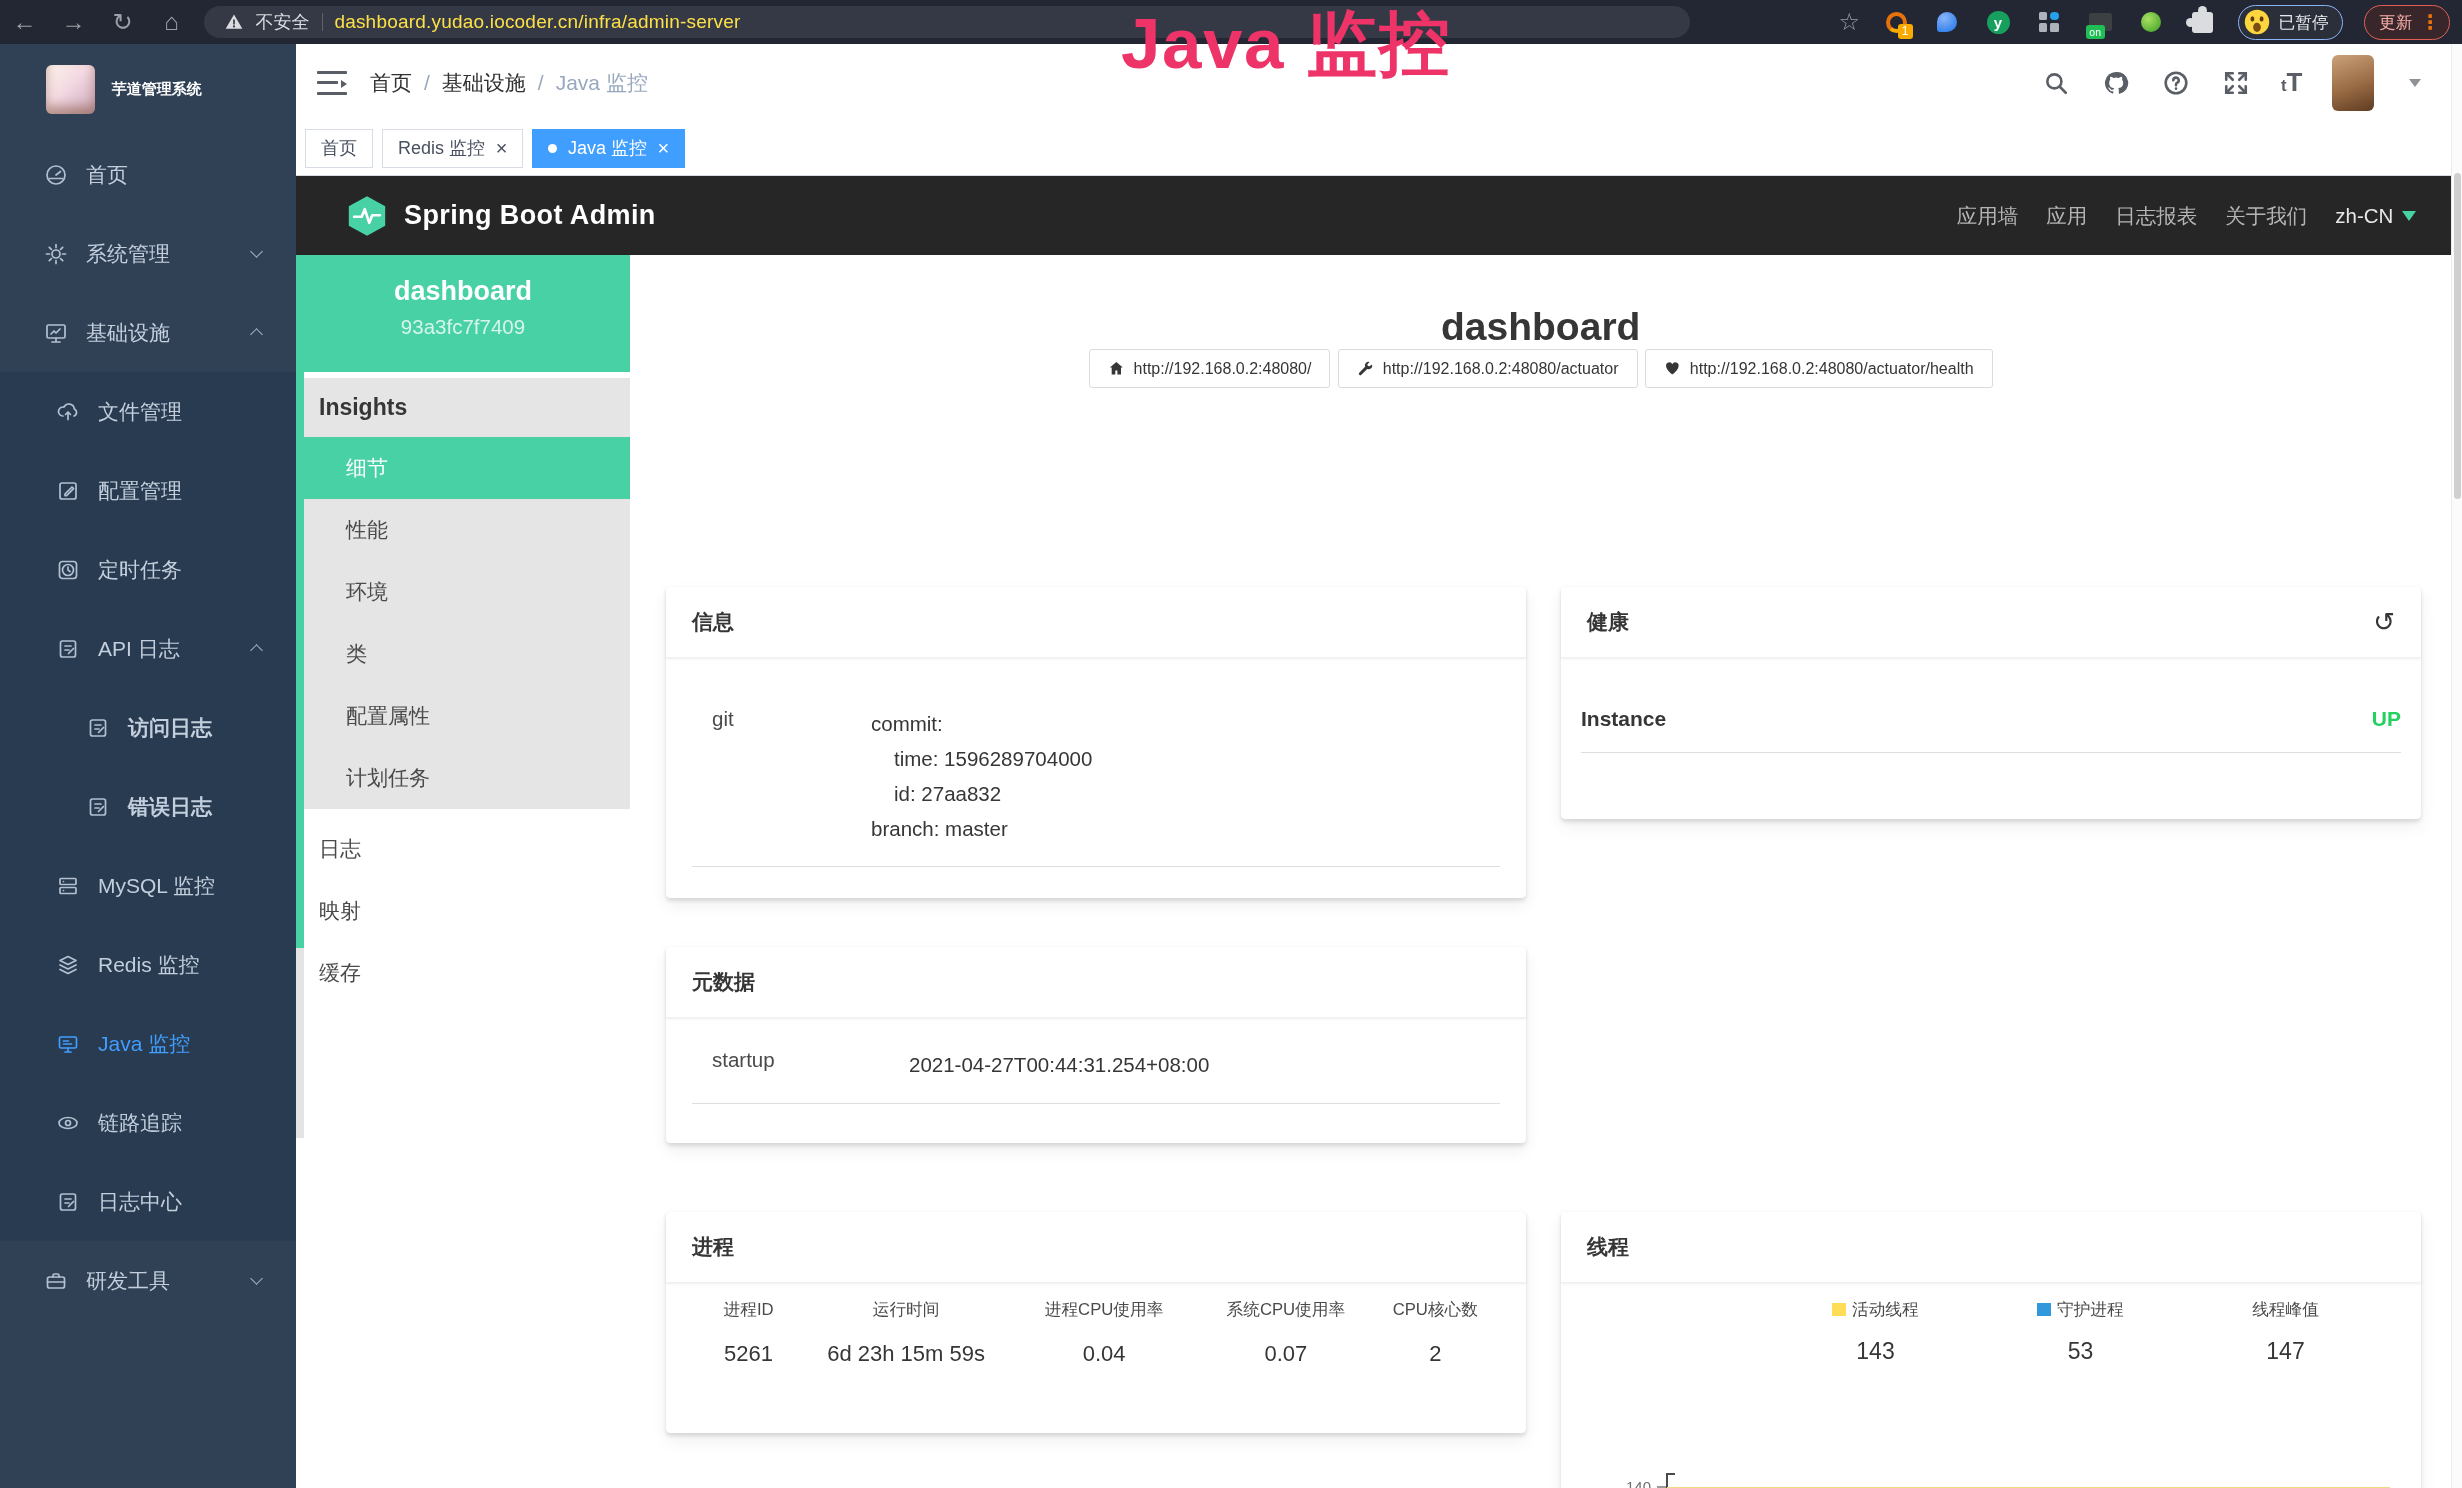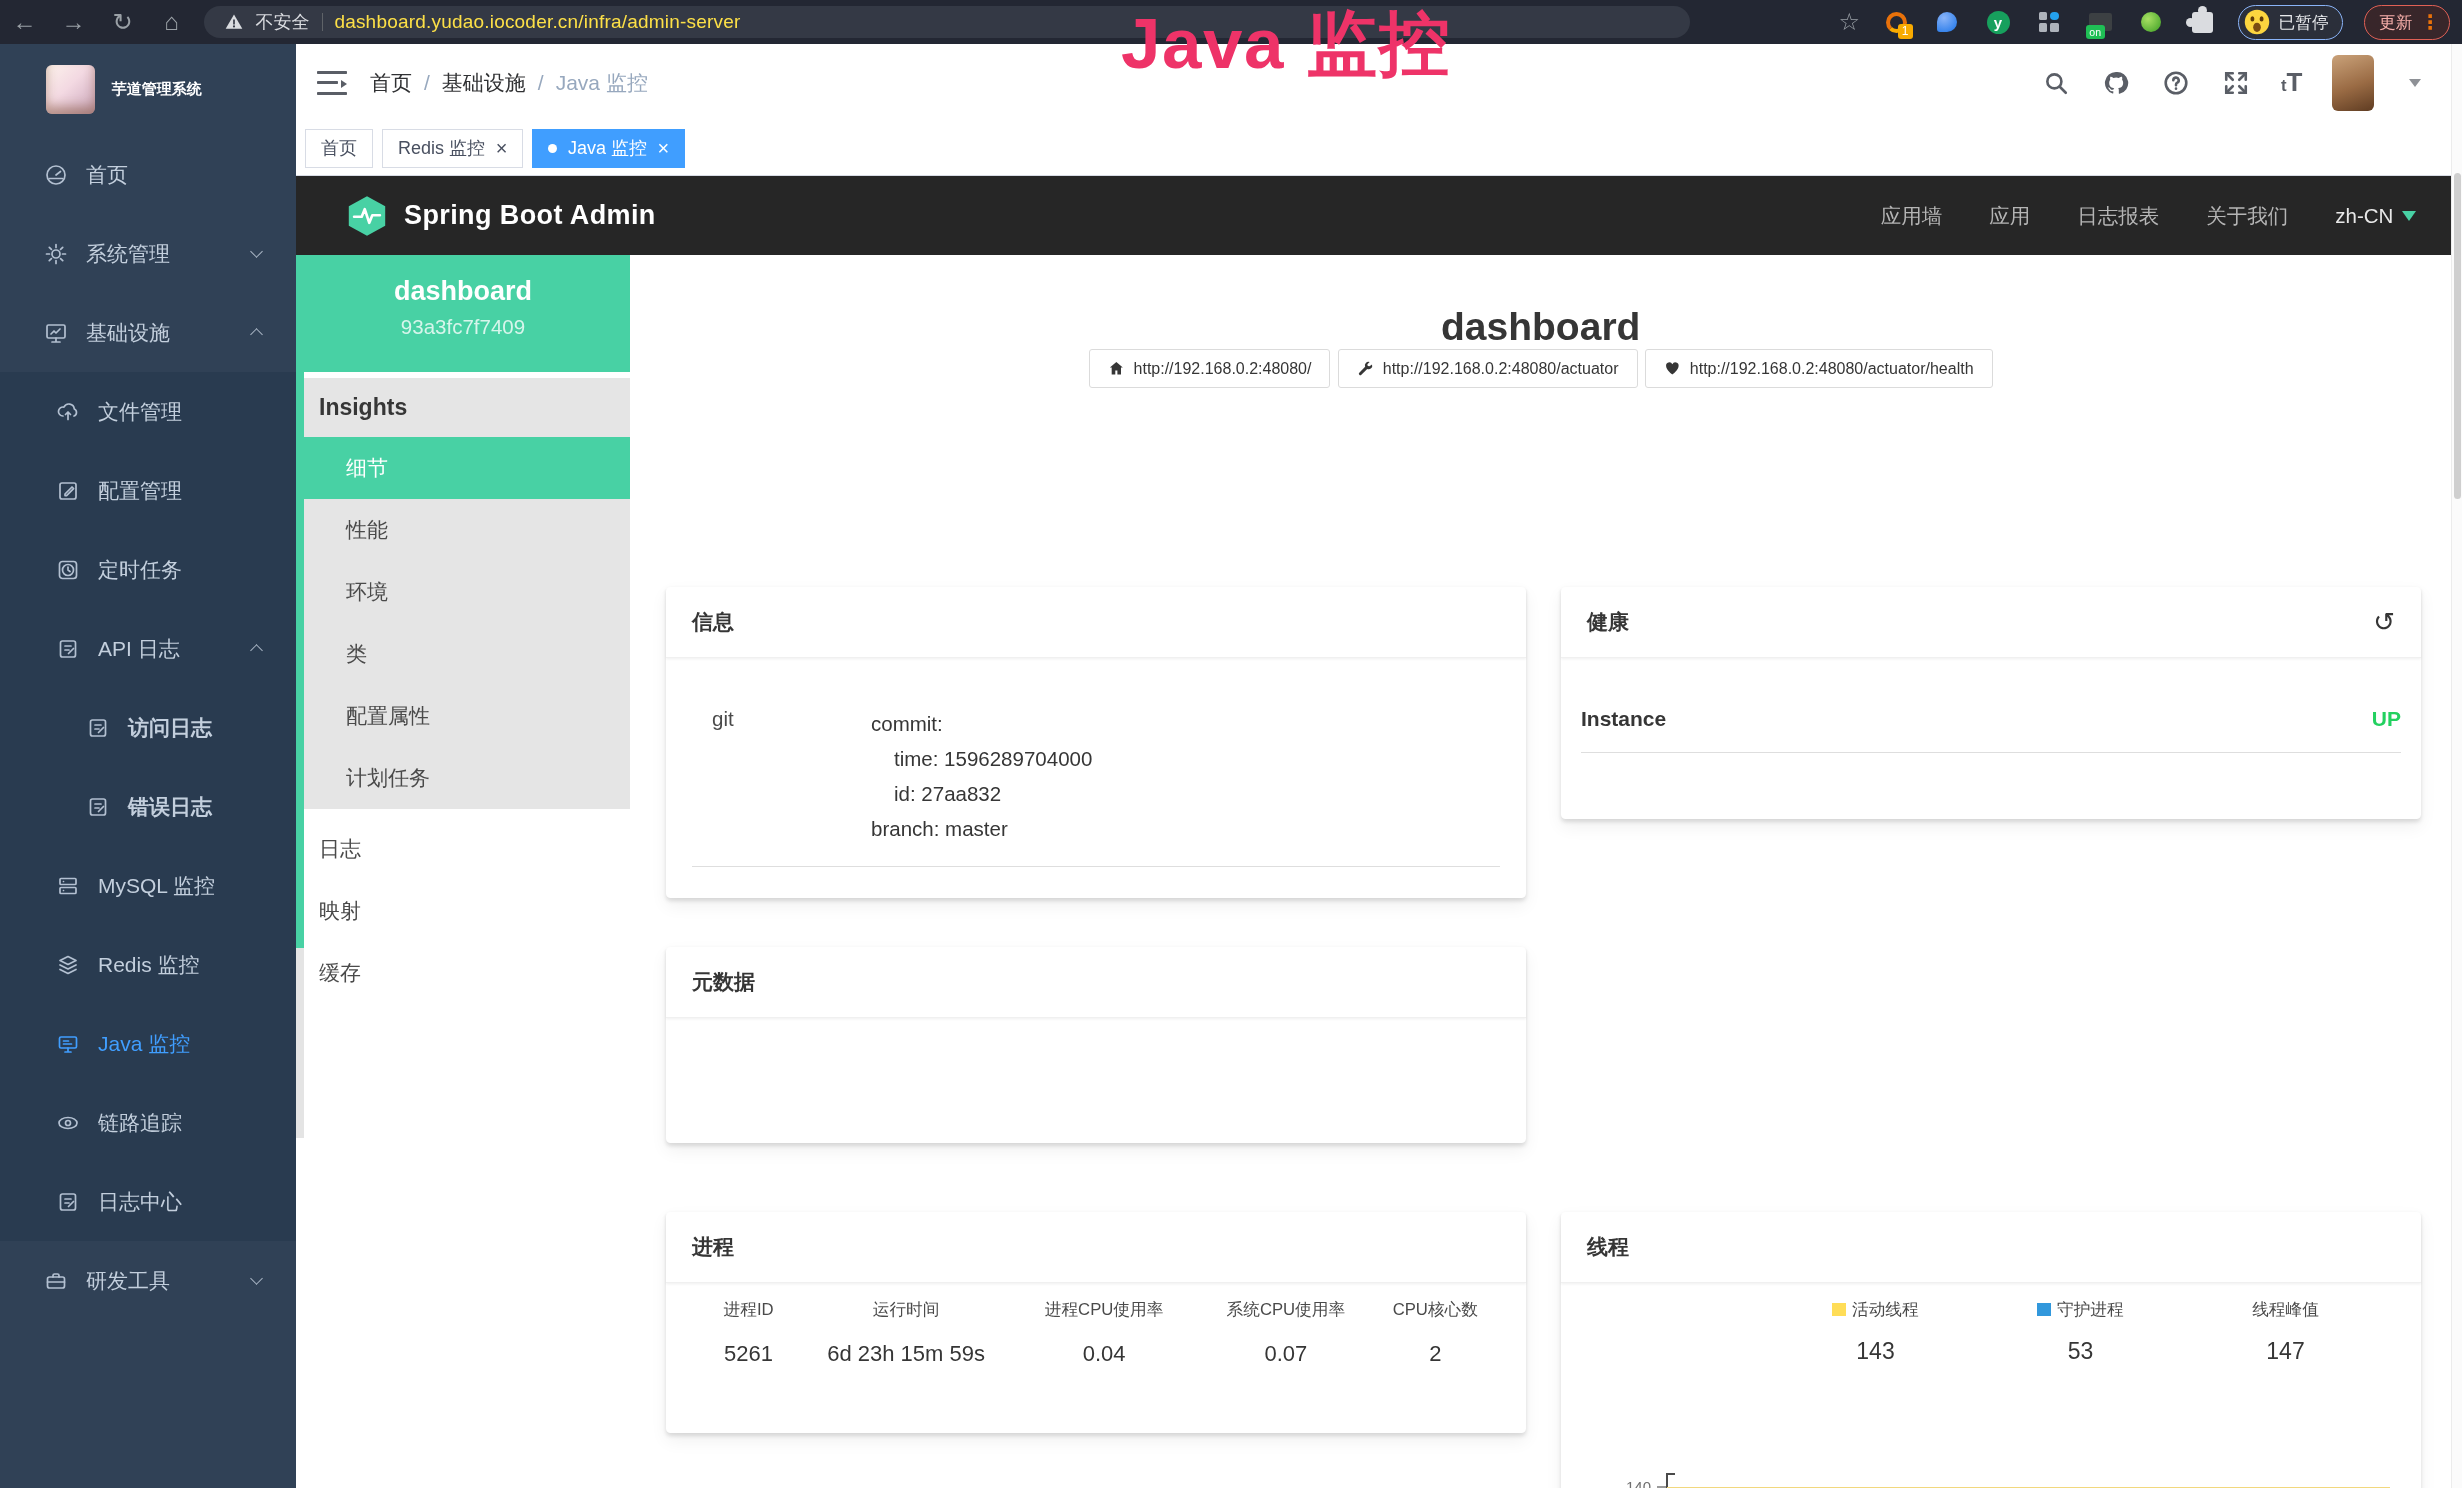--- a/index.html
+++ b/index.html
@@ -78,21 +78,21 @@
   .tab { height:39px; display:inline-flex; align-items:center; gap:10.6px; padding:0 15px; border:0.8px solid #d8dce5; background:#fff; color:#495060; font-size:18px; cursor:pointer; }
   .tab .dot { width:9px; height:9px; border-radius:50%; background:#fff; display:none; }
   .tab .tclose { font-size:20px; line-height:1; }
   .tab.active { background:#409eff; border-color:#409eff; color:#fff; }
   .tab.active .dot { display:inline-block; }
 
   
   .sba-nav { position:absolute; left:0; top:132px; right:10.6px; height:79px; background:#262626; display:flex; align-items:center; padding:0 35px 0 49px; }
   .sba-brand { display:flex; align-items:center; gap:15px; cursor:pointer; }
   .sba-brand-text { color:#fff; font-size:27px; font-weight:700; letter-spacing:0.4px; }
-  .sba-links { margin-left:auto; display:flex; align-items:center; gap:47px; font-size:20.5px; color:#b5b5b5; }
+  .sba-links { margin-left:auto; display:flex; align-items:center; gap:28px; font-size:20.5px; color:#b5b5b5; }
   .sba-link { cursor:pointer; }
   .sba-lang { color:#e8e8e8; display:flex; align-items:center; gap:9px; cursor:pointer; }
   .lang-caret { width:0; height:0; border-left:7.6px solid transparent; border-right:7.6px solid transparent; border-top:10px solid #48d1a4; }
 
   .sba-side { position:absolute; left:0; top:211px; width:334px; bottom:0; background:#fff; }
   .side-head { height:117px; background:#48d1a4; text-align:center; padding-top:21px; cursor:pointer; }
   .side-app { color:#fff; font-size:27px; font-weight:700; }
   .side-id { color:rgba(255,255,255,.78); font-size:20.5px; margin-top:7.6px; }
   .side-scroll-green { position:absolute; left:0; top:0; width:7.6px; height:693px; background:#48d1a4; }
   .side-scroll-gray { position:absolute; left:0; top:693px; width:7.6px; height:190px; background:#e4e4e4; }
@@ -500,20 +500,26 @@
         </div>
         <div class="hrow">
           <span class="hk">Instance</span>
           <span class="hv" style="color:#23d160">UP</span>
         </div>
       </div>
 
       <div class="card" style="left:36px; top:692px; width:860px; height:196px;">
         <div class="card-head">
           <span>元数据</span>
+        </div>
+        <div class="card-body">
+          <div class="kv meta">
+            <div class="k">startup</div>
+            <div class="v">2021-04-27T00:44:31.254+08:00</div>
+          </div>
         </div>
       </div>
 
       <div class="card" style="left:36px; top:957px; width:860px; height:221px;">
         <div class="card-head">
           <span>进程</span>
         </div>
         <div class="card-body">
           <div class="proc-row proc-head">
             <div class="pc0">进程ID</div>

